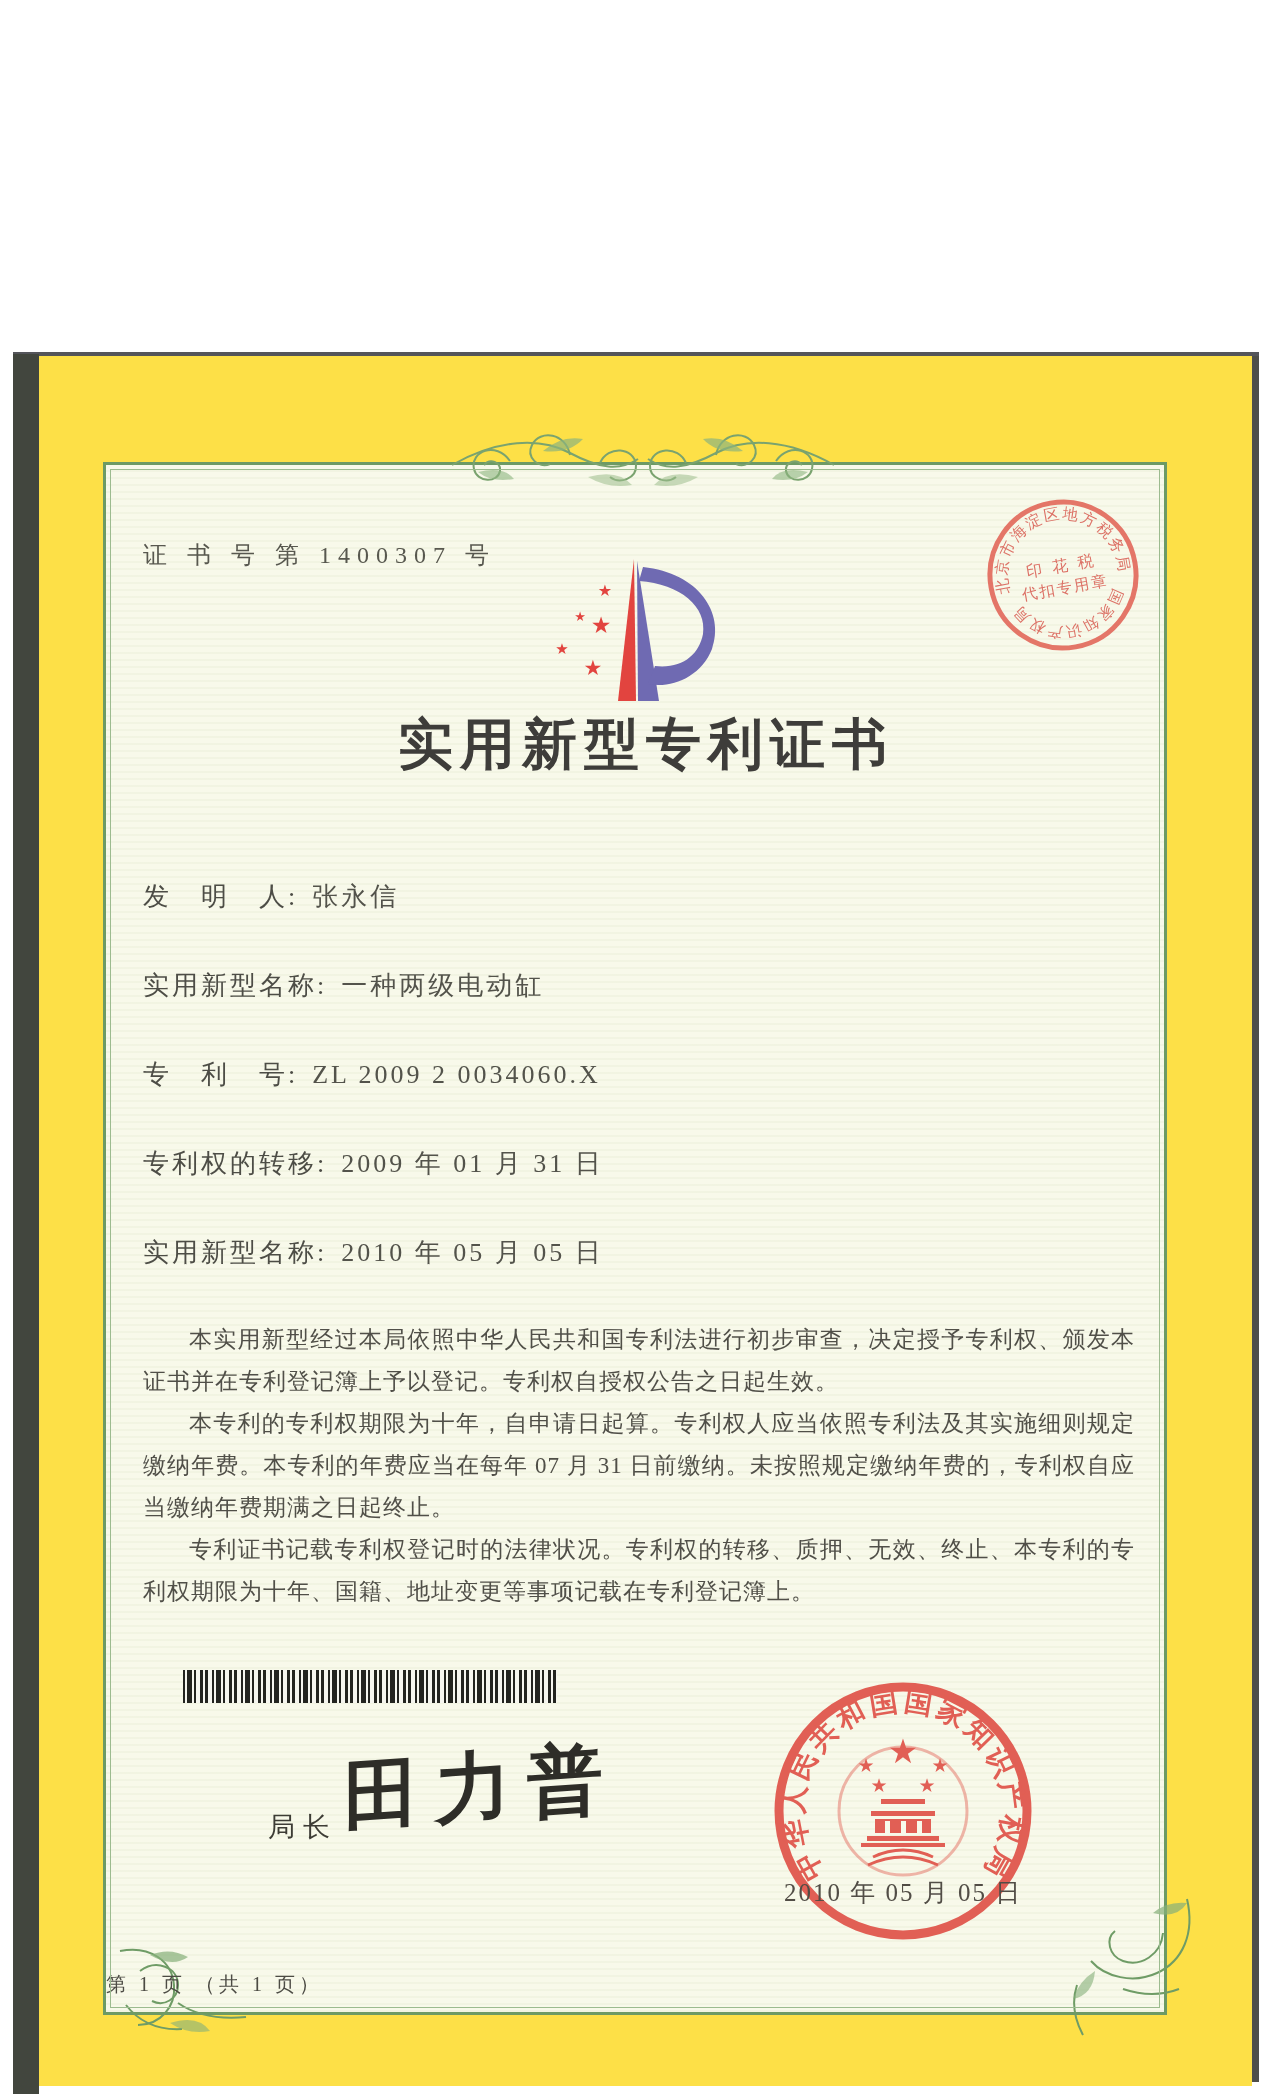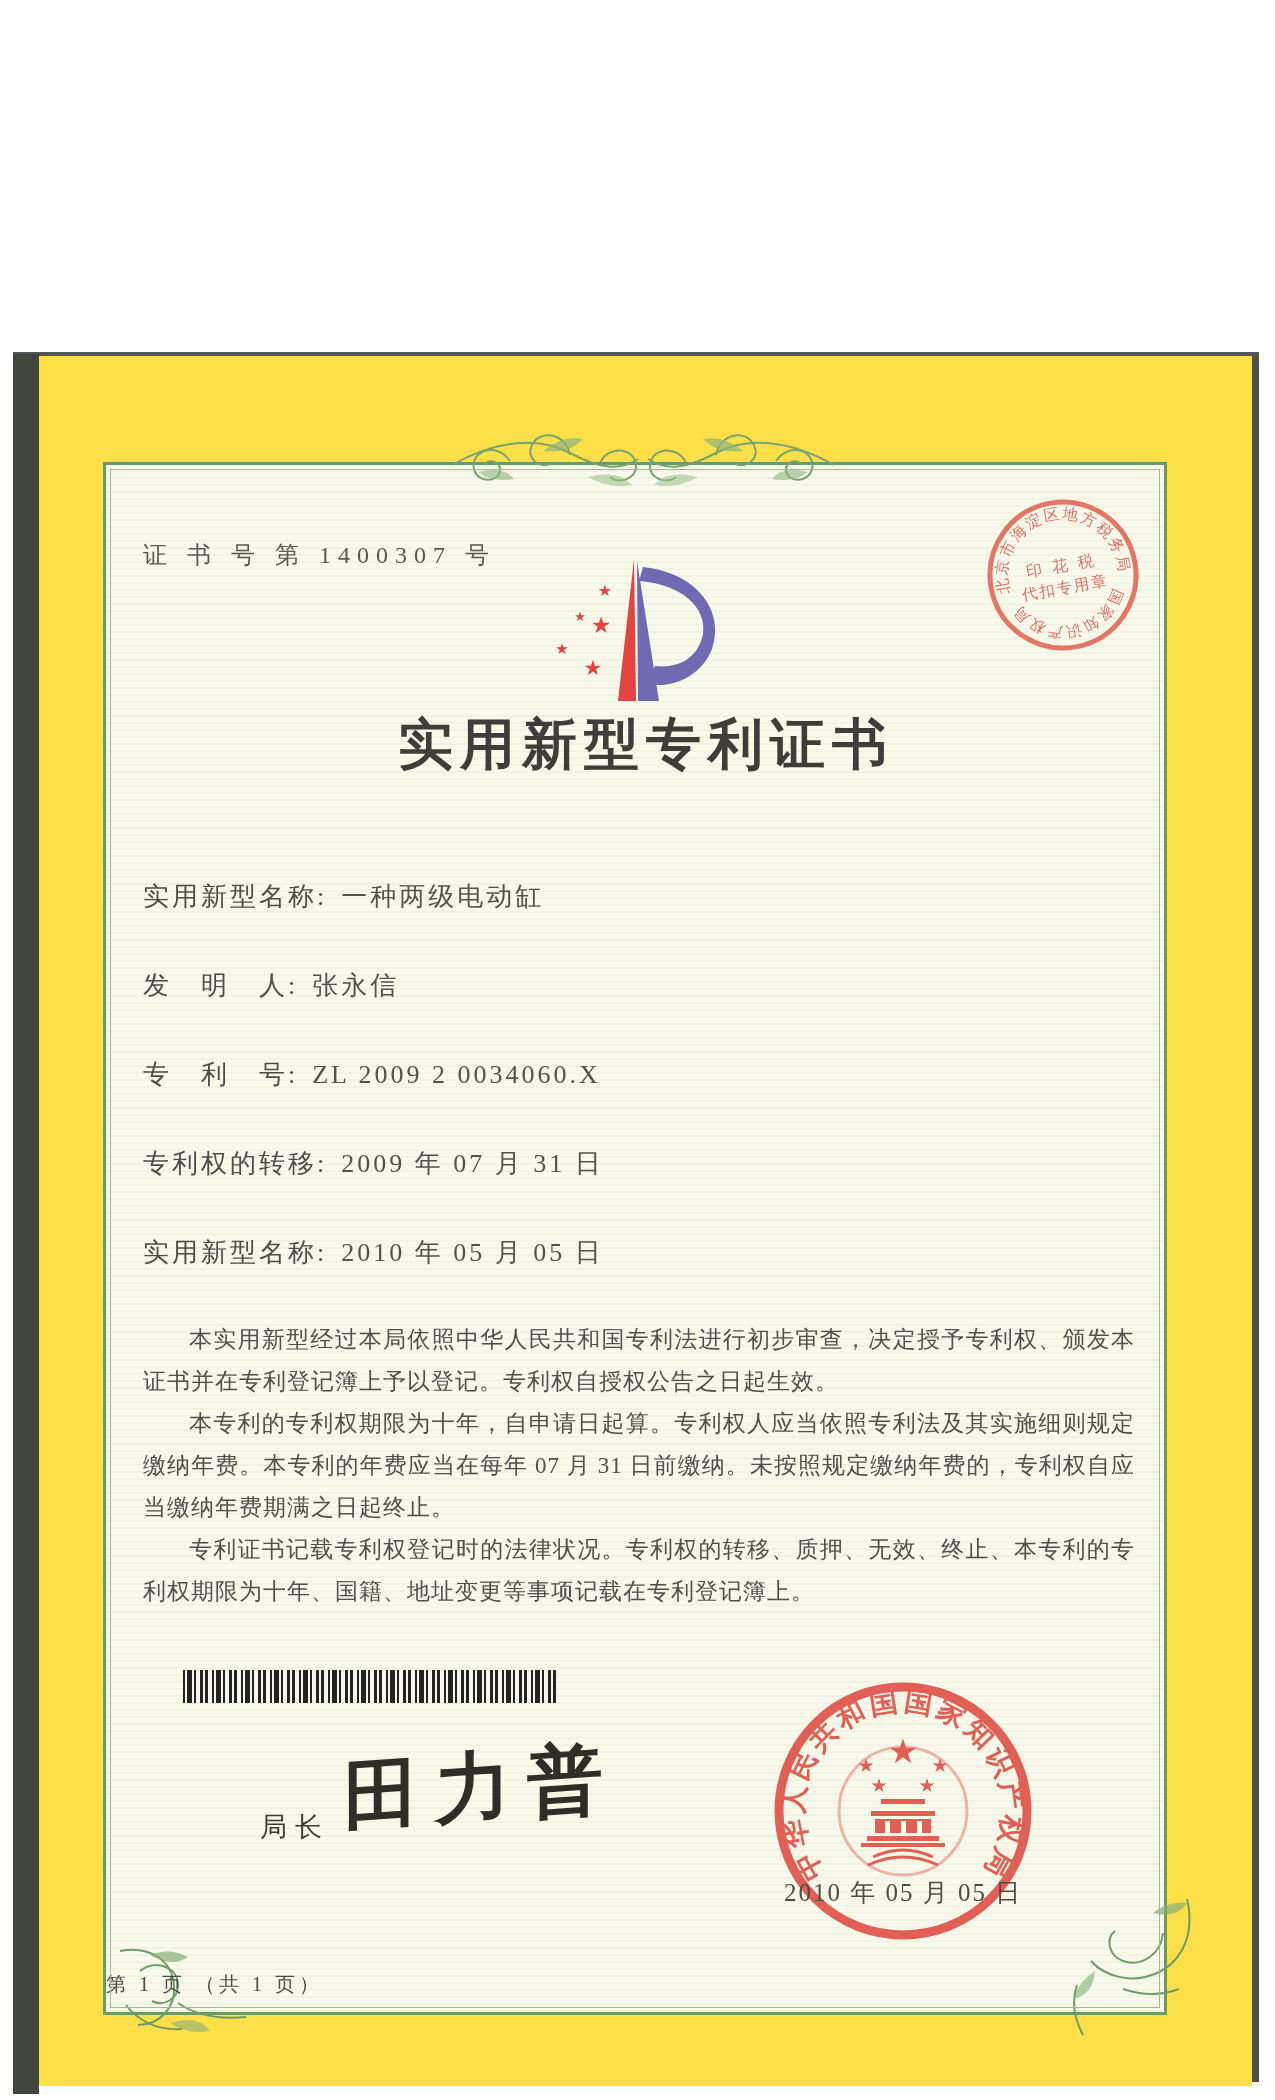--- a/index.html
+++ b/index.html
@@ -36,21 +36,21 @@
   .body-text{position:absolute;left:37px;top:854px;width:992px;font-size:23px;line-height:42px;
              text-align:justify;color:#504f48;letter-spacing:1px;}
   .body-text p{margin:0;text-indent:2em;}
 
   .barcode{position:absolute;left:77px;top:1205px;width:374px;height:33px;
     background:repeating-linear-gradient(90deg,
       #23241f 0 2px,#f6f6ef 2px 4px,#23241f 4px 9px,#f6f6ef 9px 11px,
       #23241f 11px 13px,#f6f6ef 13px 17px,#23241f 17px 20px,#f6f6ef 20px 22px,
       #23241f 22px 25px,#f6f6ef 25px 29px);}
 
-  .signer-title{position:absolute;left:154px;top:1344px;font-size:27px;letter-spacing:8px;color:#3d3c35;}
+  .signer-title{position:absolute;left:162px;top:1344px;font-size:27px;letter-spacing:8px;color:#3d3c35;}
   .signature{position:absolute;left:237px;top:1272px;font-size:76px;font-weight:600;color:#2e2d28;
              letter-spacing:16px;transform:rotate(-4deg) skewX(-4deg);white-space:nowrap;}
 
   .page-footer{position:absolute;left:0;top:1506px;width:100%;
                font-size:20px;letter-spacing:4px;color:#4c4b44;}
 
   .tax-seal{position:absolute;left:867px;top:20px;opacity:0.88;}
   .office-seal{position:absolute;left:657px;top:1206px;opacity:0.93;}
 
   svg text{font-family:"Liberation Serif", serif;}
@@ -115,30 +115,30 @@
           <text x="70" y="80" font-size="23">★</text>
           <text x="31" y="101" font-size="15">★</text>
           <text x="62" y="122" font-size="21">★</text>
         </g>
       </svg>
 
       <div class="title">实用新型专利证书</div>
 
       <div class="fields">
         <div class="field-row">
+          <span class="f-label">发　明　人:</span><span class="f-value">张永信</span>
+        </div>
+        <div class="field-row">
           <span class="f-label">实用新型名称:</span><span class="f-value">一种两级电动缸</span>
         </div>
         <div class="field-row">
-          <span class="f-label">发　明　人:</span><span class="f-value">张永信</span>
-        </div>
-        <div class="field-row">
           <span class="f-label">专　利　号:</span><span class="f-value">ZL 2009 2 0034060.X</span>
         </div>
         <div class="field-row">
-          <span class="f-label">专利权的转移:</span><span class="f-value">2009 年 07 月 31 日</span>
+          <span class="f-label">专利权的转移:</span><span class="f-value">2009 年 01 月 31 日</span>
         </div>
         <div class="field-row">
           <span class="f-label">实用新型名称:</span><span class="f-value">2010 年 05 月 05 日</span>
         </div>
       </div>
 
       <div class="body-text">
         <p>本实用新型经过本局依照中华人民共和国专利法进行初步审查，决定授予专利权、颁发本证书并在专利登记簿上予以登记。专利权自授权公告之日起生效。</p>
         <p>本专利的专利权期限为十年，自申请日起算。专利权人应当依照专利法及其实施细则规定缴纳年费。本专利的年费应当在每年 07 月 31 日前缴纳。未按照规定缴纳年费的，专利权自应当缴纳年费期满之日起终止。</p>
         <p>专利证书记载专利权登记时的法律状况。专利权的转移、质押、无效、终止、本专利的专利权期限为十年、国籍、地址变更等事项记载在专利登记簿上。</p>

